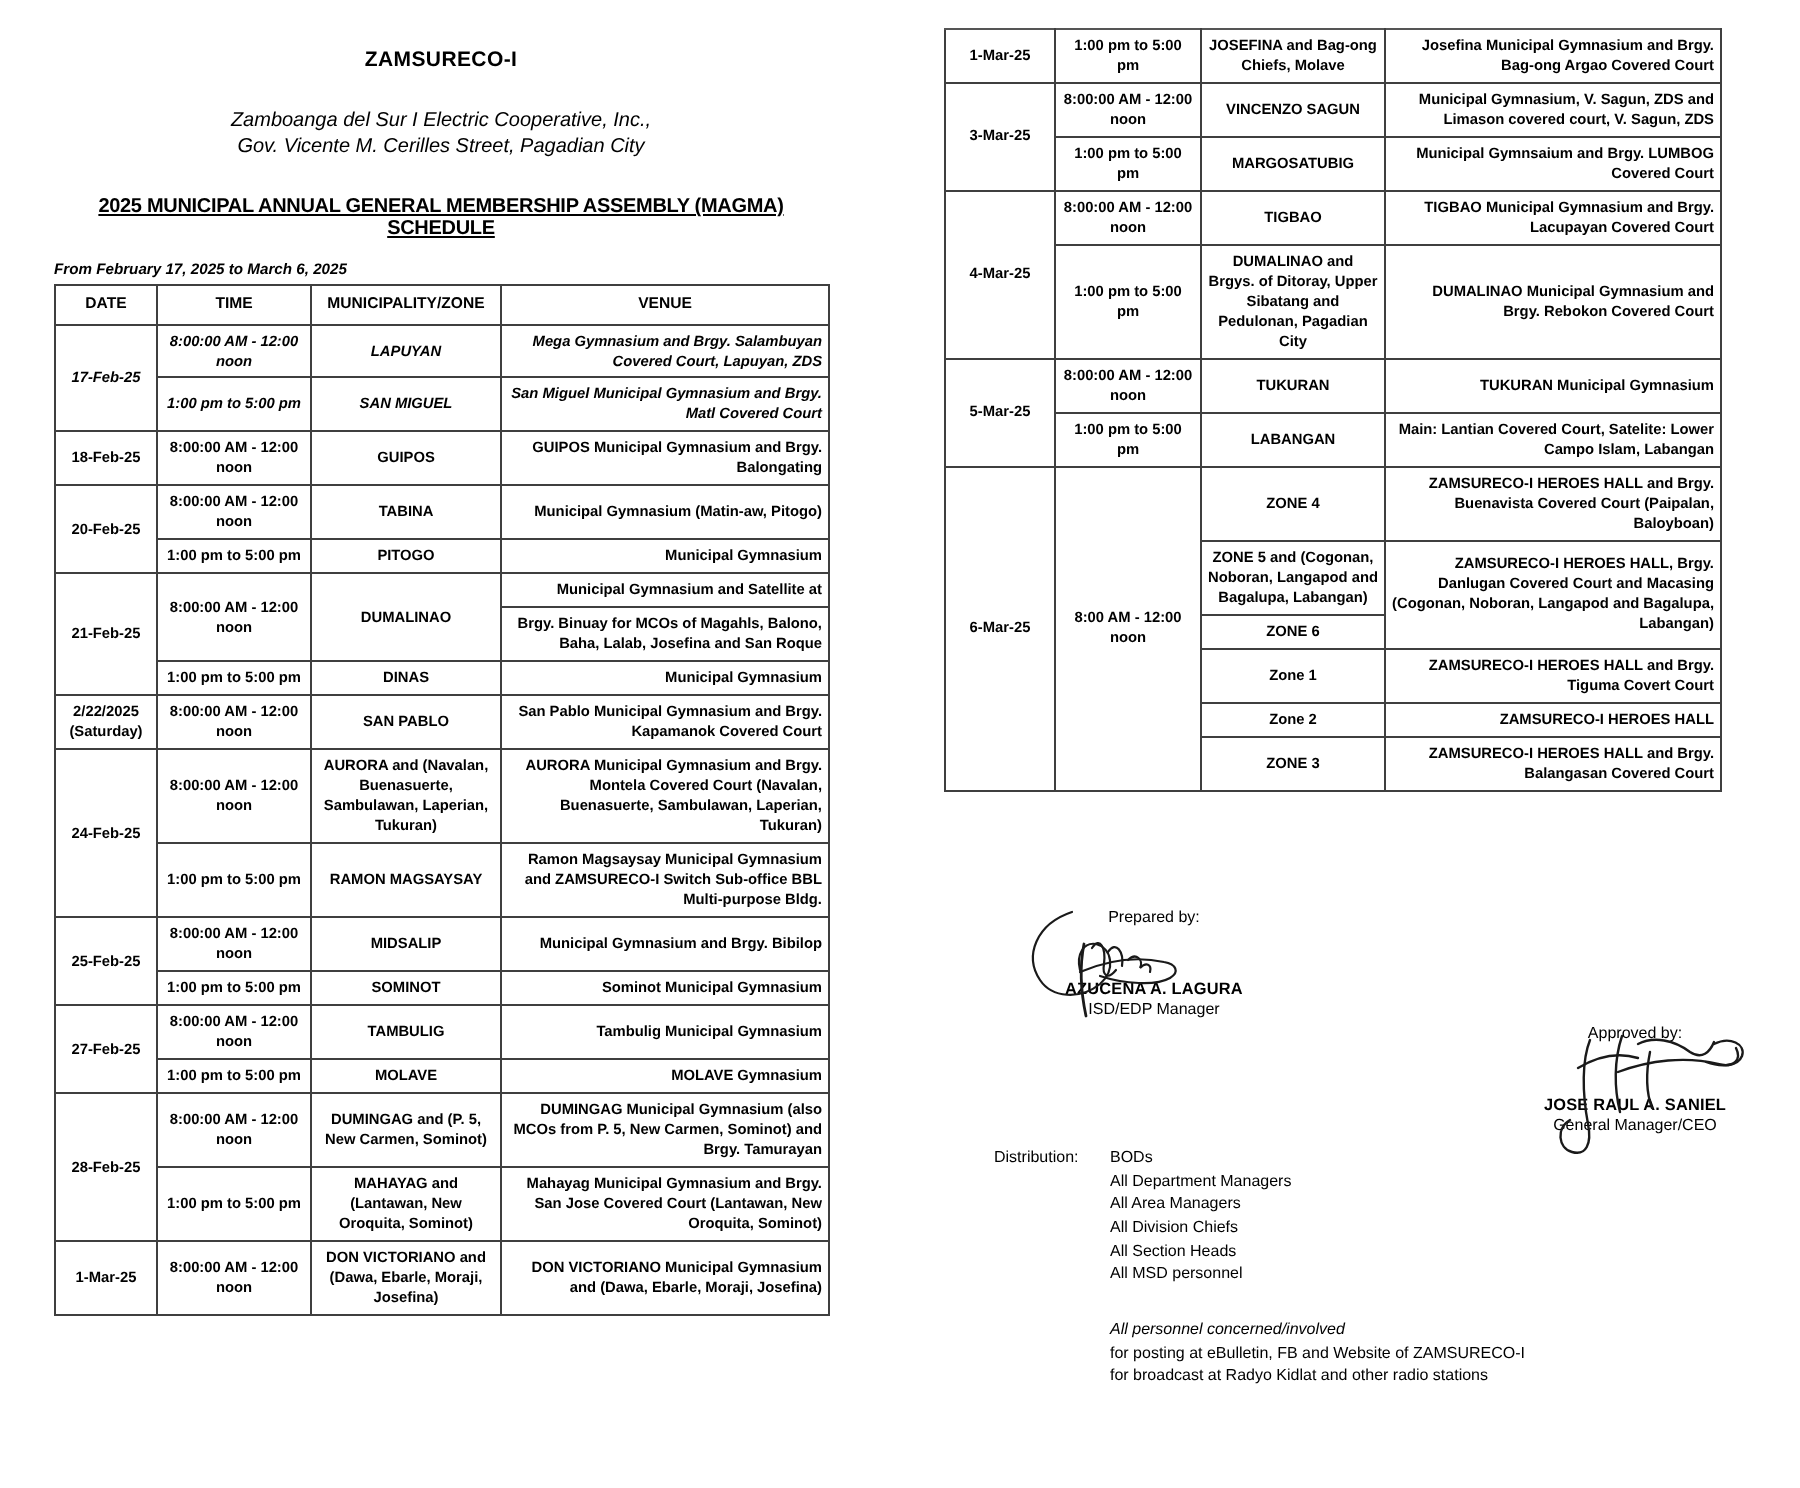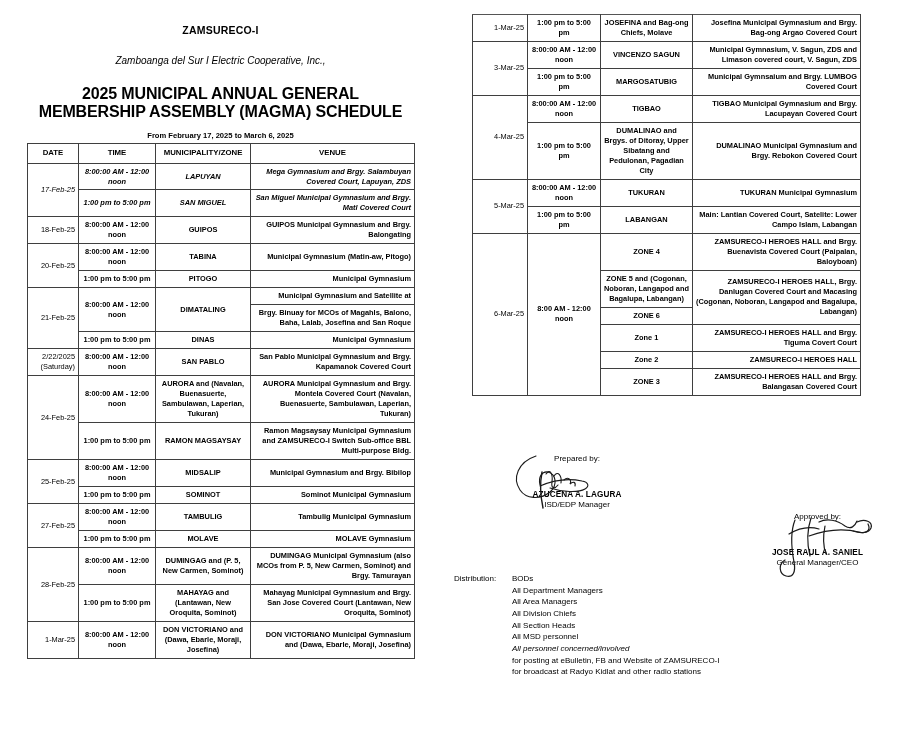--- a/index.html
+++ b/index.html
@@ -41,30 +41,31 @@
   }
   .org-sub2 {
     text-align: center;
     font-style: italic;
     font-size: 10px;
     margin-top: 2px;
   }
   .doc-title {
     text-align: center;
     font-weight: bold;
-    font-size: 16px;
+    font-size: 10px;
     margin-top: 19px;
     letter-spacing: -.15px;
+    text-decoration: underline;
   }
   .doc-range {
-    text-align: center;
     font-weight: bold;
     font-size: 7.6px;
     margin-top: 10px;
     margin-bottom: 3px;
+    font-style: italic;
   }
 
   
   table.sched {
     border-collapse: collapse;
     table-layout: fixed;
     font-size: 7.4px;
     width: 100%;
   }
   table.sched th, table.sched td {
@@ -73,22 +74,22 @@
     vertical-align: middle;
     line-height: 1.35;
   }
   table.sched th {
     text-align: center;
     font-weight: bold;
     font-size: 7.8px;
     padding: 4px 2px;
   }
   td.c-date {
-    text-align: right;
-    font-weight: normal;
+    text-align: center;
+    font-weight: bold;
     border-radius: 13px;
   }
   td.c-time {
     text-align: center;
     font-weight: bold;
   }
   td.c-muni {
     text-align: center;
     font-weight: bold;
   }
@@ -145,39 +146,40 @@
   .sig-svg {
     position: absolute;
     pointer-events: none;
   }
   .sig-svg.prep { left: 14px; top: -12px; }
   .sig-svg.appr { left: 18px; top: -10px; }
 
   
   .distribution {
     position: absolute;
-    left: 454px; top: 573px;
+    left: 497px; top: 573px;
     font-size: 8px;
     line-height: 1.46;
   }
   .dist-row { display: flex; }
   .dist-label { width: 58px; flex: 0 0 58px; }
   .dist-items { }
   .dist-item { white-space: nowrap; }
-  .dist-item.ital { font-style: italic; }
+  .dist-item.ital { font-style: italic; margin-top: 16px; }
 </style>
 </head>
 <body>
 
 <div class="page">
 
   <div class="col-left">
 
     <div class="org-name">ZAMSURECO-I</div>
     <div class="org-sub">Zamboanga del Sur I Electric Cooperative, Inc.,</div>
+    <div class="org-sub2">Gov. Vicente M. Cerilles Street, Pagadian City</div>
     <div class="doc-title">2025 MUNICIPAL ANNUAL GENERAL MEMBERSHIP ASSEMBLY (MAGMA) SCHEDULE</div>
     <div class="doc-range">From February 17, 2025 to March 6, 2025</div>
 
     <table class="sched tbl-left" id="left-table">
       <colgroup>
         <col class="w-date">
           <col class="w-time">
           <col class="w-muni">
           <col class="w-venue">
       </colgroup>
@@ -214,21 +216,21 @@
             <td class="c-venue">Municipal Gymnasium (Matin-aw, Pitogo)</td>
           </tr>
           <tr>
             <td class="c-time">1:00 pm to 5:00 pm</td>
             <td class="c-muni">PITOGO</td>
             <td class="c-venue">Municipal Gymnasium</td>
           </tr>
           <tr class="grp-top">
             <td class="c-date" rowspan="3">21-Feb-25</td>
             <td class="c-time" rowspan="2">8:00:00 AM - 12:00 noon</td>
-            <td class="c-muni" rowspan="2">DIMATALING</td>
+            <td class="c-muni" rowspan="2">DUMALINAO</td>
             <td class="c-venue">Municipal Gymnasium and Satellite at</td>
           </tr>
           <tr>
             <td class="c-venue">Brgy. Binuay for MCOs of Magahls, Balono, Baha, Lalab, Josefina and San Roque</td>
           </tr>
           <tr>
             <td class="c-time">1:00 pm to 5:00 pm</td>
             <td class="c-muni">DINAS</td>
             <td class="c-venue">Municipal Gymnasium</td>
           </tr>

